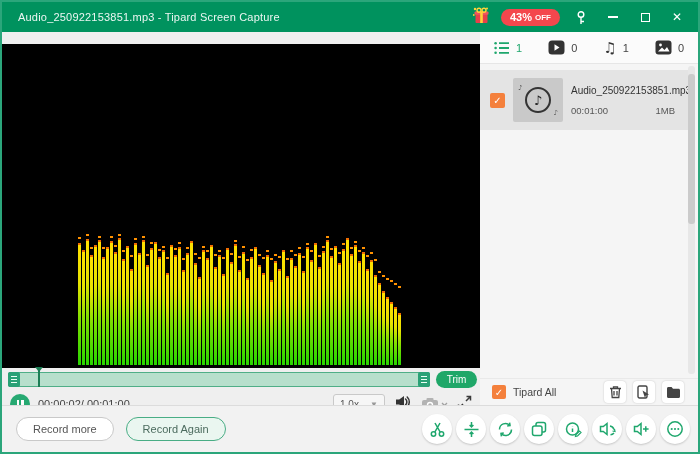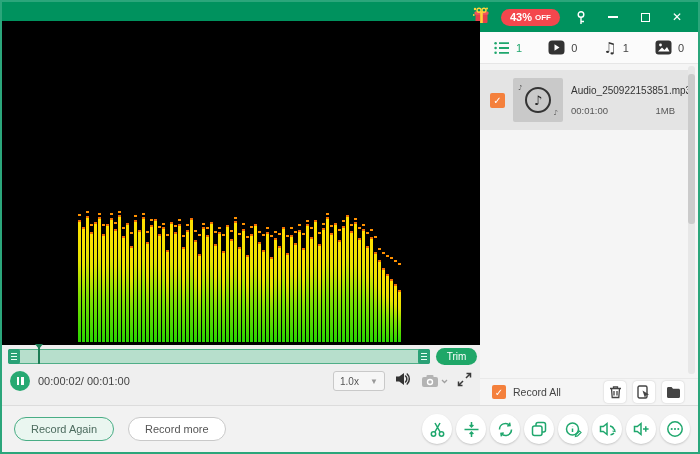--- a/index.html
+++ b/index.html
@@ -12,21 +12,21 @@
   .tb-title{ margin-left:16px; font-size:11px; color:rgba(255,255,255,.92); letter-spacing:.2px; }
   .tb-right{ margin-left:auto; display:flex; align-items:center; gap:10px; padding-right:10px; }
   .promo{ display:flex; align-items:center; height:17px; border-radius:9px; background:#f4474d; color:#fff; padding:0 9px; gap:3px; }
   .promo b{ font-size:11px; }
   .promo small{ font-size:8px; font-weight:bold; }
   .winctl{ width:22px; height:20px; display:flex; align-items:center; justify-content:center; color:#fff; font-size:12px; cursor:default; }
   .min-bar{ width:10px; height:2px; background:#fff; }
   .max-box{ width:9px; height:9px; border:1.5px solid #fff; }
 
   
-  .left-area{ position:absolute; left:0; top:19px; width:478px; height:373px; background:#efefef;padding-left:8px; }
+  .left-area{ position:absolute; left:0; top:42px; width:478px; height:373px; background:#efefef;padding-left:8px; }
   .preview{ position:absolute; left:0; top:0; width:478px; height:324px; background:#000; overflow:hidden; }
   #waveform{ position:absolute; left:76px; bottom:3px; display:flex; align-items:flex-end; }
   .wf-bar{ width:3px; margin-right:1px; background:linear-gradient(to top,#28d400 0%,#7fdf00 38%,#e6e300 68%,#ffe000 100%); border-top:2px solid #f06e00; }
   .wf-peak{ position:absolute; width:3px; height:2px; background:#ff9100; }
 
   .progress-row{ position:absolute; left:0; top:324px; width:478px; height:23px; }
   .trim-track{ position:absolute; left:6px; top:4px; width:422px; height:15px; background:#b7dfcc; border:1px solid #4fae87; border-radius:2px; }
   .trim-handle{ position:absolute; top:-1px; width:12px; height:15px; background:#2aa176; border-radius:2px; display:flex; flex-direction:column; justify-content:center; align-items:center; gap:2px; }
   .trim-handle i{ display:block; width:6px; height:1px; background:#eafff4; }
   .trim-handle.left{ left:-1px; } .trim-handle.right{ right:-1px; }
@@ -77,20 +77,21 @@
   .rec-again{ margin-left:12px; background:#eaf6f0; border:1px solid #49ad85; color:#4c6b5e; }
   .tool-circles{ margin-left:auto; display:flex; gap:4px; padding-right:8px; }
   .circle-btn{ width:30px; height:30px; border-radius:50%; background:#fff; box-shadow:0 1px 2px rgba(0,0,0,.18); display:flex; align-items:center; justify-content:center; border:none; }
 </style>
 </head>
 <body>
 
 <div class="window">
 
   <div class="titlebar">
+    <span class="tb-title">Audio_250922153851.mp3  -  Tipard Screen Capture</span>
     <div class="tb-right">
       <span>
         <svg width="19" height="19" viewBox="0 0 19 19">
           <circle cx="3" cy="3" r="1.2" fill="#ffd43a"></circle>
             <circle cx="15" cy="2.5" r="1" fill="#ffd43a"></circle>
             <circle cx="1.8" cy="9" r="0.9" fill="#ffd43a"></circle>
           <rect x="3.5" y="8" width="12" height="9" rx="1" fill="#e8404a"></rect>
           <rect x="2.5" y="5.5" width="14" height="3.2" rx="1" fill="#ef5560"></rect>
           <rect x="8.2" y="5.5" width="2.6" height="11.5" fill="#ffd43a"></rect>
           <circle cx="7" cy="4.2" r="2" fill="none" stroke="#ffd43a" stroke-width="1.4"></circle>
@@ -378,21 +379,21 @@
           </div>
         </span>
       </div>
       <div class="scrollbar">
         <div class="scroll-thumb"></div>
       </div>
     </div>
 
     <div class="panel-footer">
       <span class="checkbox">✓</span>
-      <span class="select-all-label">Record All</span>
+      <span class="select-all-label">Tipard All</span>
       <span class="pf-icons">
         <span class="pf-btn">
           <svg width="13" height="14" viewBox="0 0 13 14" fill="none" stroke="#444" stroke-width="1.3">
             <path d="M1 3.5h11M4.5 3.5V1.8h4v1.7M2.5 3.5l.7 9h6.6l.7-9M5 6v4.5M8 6v4.5"></path>
           </svg>
         </span>
         <span class="pf-btn">
           <svg width="14" height="14" viewBox="0 0 14 14">
             <rect x="1" y="1" width="9" height="12" rx="1.5" fill="none" stroke="#444" stroke-width="1.4"></rect>
             <path d="M5.5 5.5l6.5 4-3 .7-1 2.8z" fill="#444"></path>
@@ -401,22 +402,22 @@
         <span class="pf-btn">
           <svg width="15" height="13" viewBox="0 0 15 13">
             <path d="M1 2.5c0-.8.6-1.5 1.4-1.5h3.2l1.4 1.7h5.6c.8 0 1.4.7 1.4 1.5v6.3c0 .8-.6 1.5-1.4 1.5H2.4C1.6 12 1 11.3 1 10.5z" fill="#444"></path>
           </svg>
         </span>
       </span>
     </div>
   </div>
 
   <div class="bottom-toolbar">
+    <button class="rec-btn rec-more">Record more</button>
     <button class="rec-btn rec-again">Record Again</button>
-    <button class="rec-btn rec-more">Record more</button>
     <div class="tool-circles">
       <button class="circle-btn">
         <svg width="17" height="17" viewBox="0 0 17 17" fill="none" stroke="#1fa76d" stroke-width="1.5">
           <circle cx="4.5" cy="13" r="2.2"></circle>
             <circle cx="12.5" cy="13" r="2.2"></circle>
           <path d="M5.8 11.2L11 2M11.2 11.2L6 2"></path>
         </svg>
       </button>
       <button class="circle-btn">
         <svg width="17" height="17" viewBox="0 0 17 17" fill="none" stroke="#1fa76d" stroke-width="1.5">

